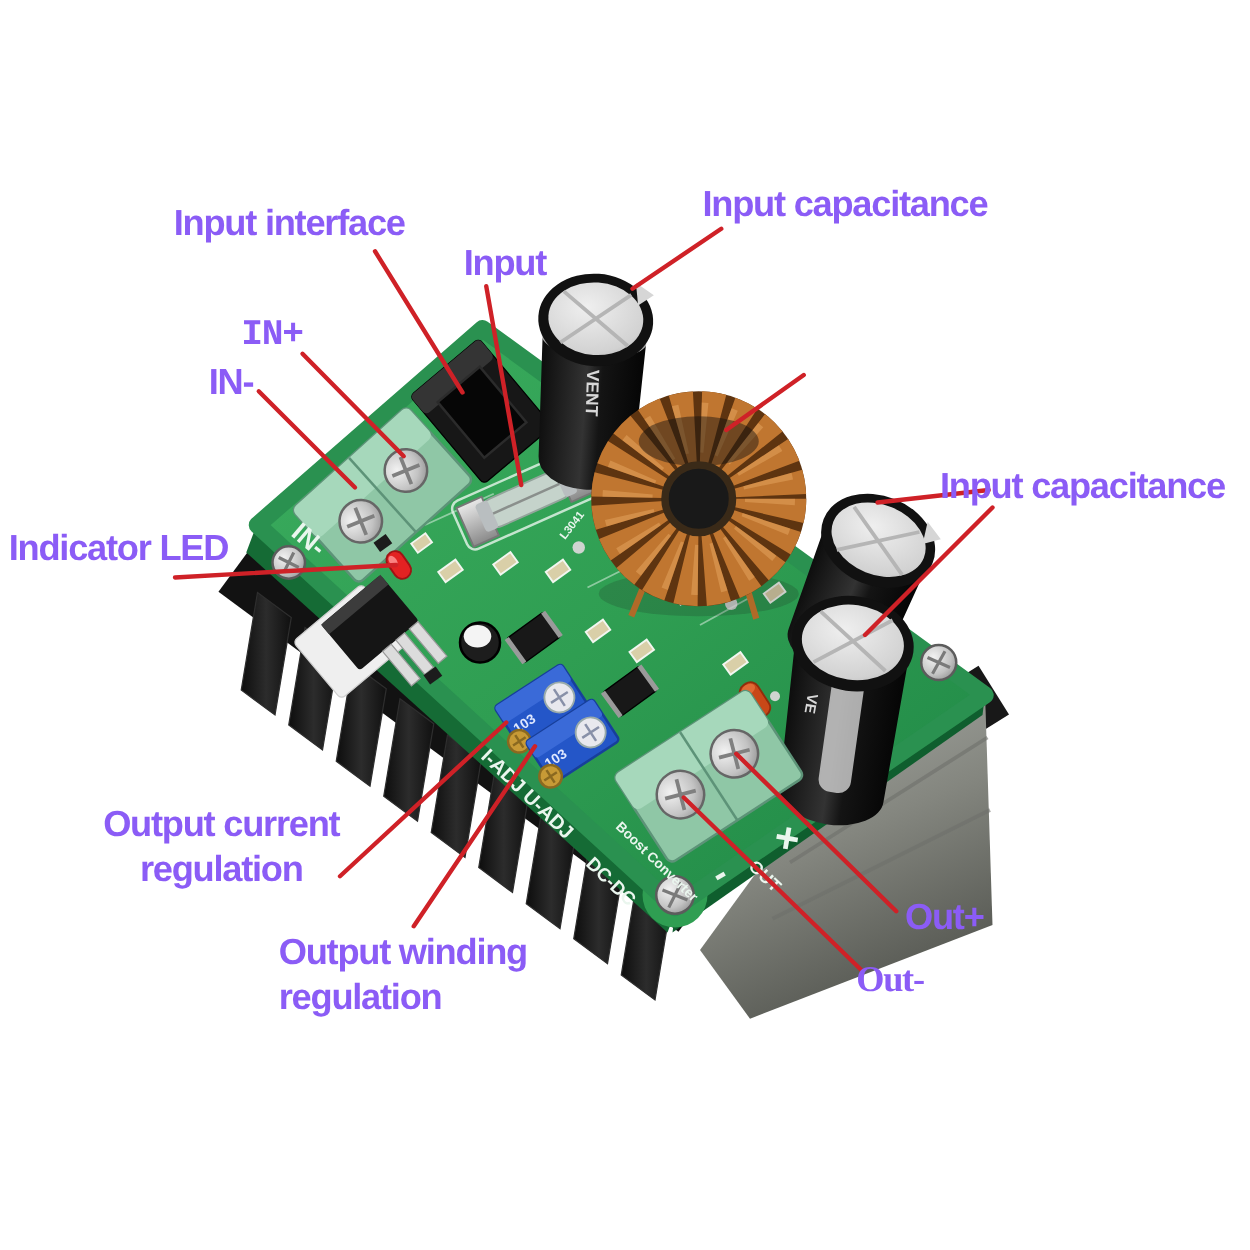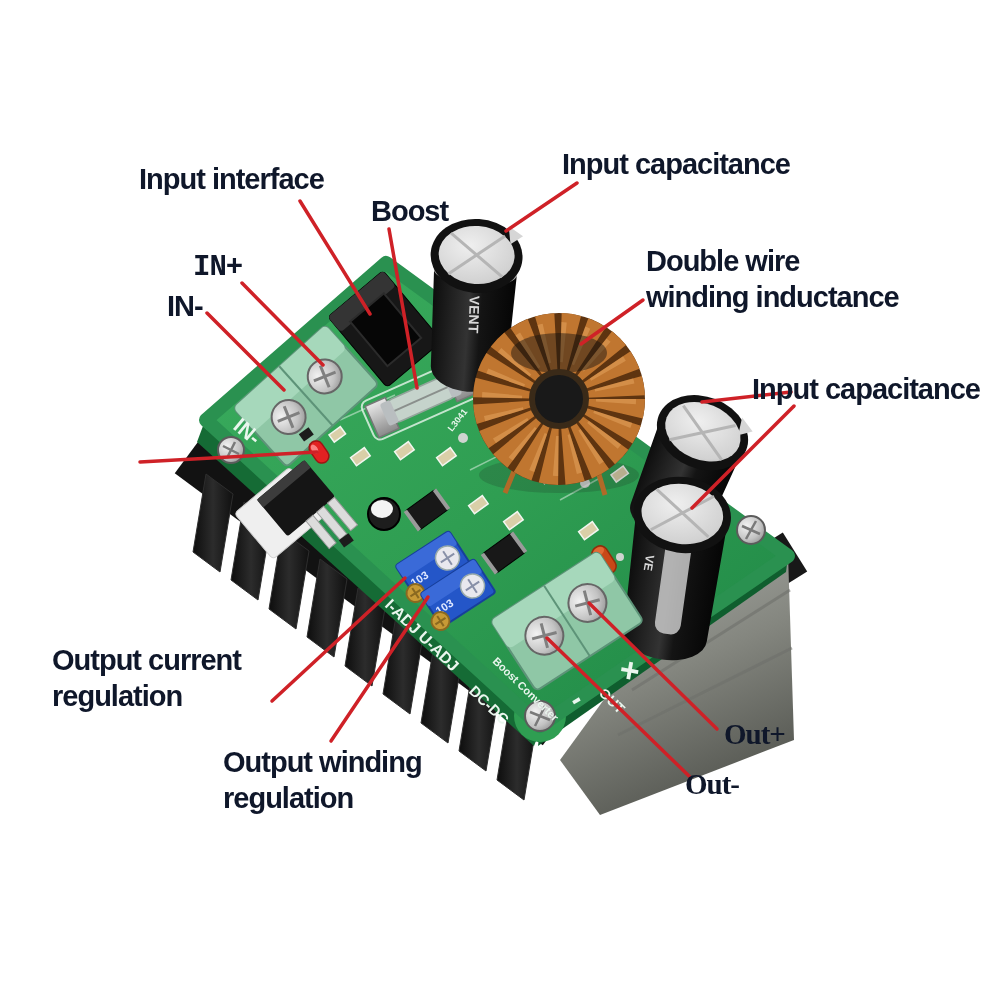--- a/index.html
+++ b/index.html
@@ -1,21 +1,21 @@
 <!DOCTYPE html>
 <html><head>
 <meta charset="utf-8">
 <style>
   html,body{margin:0;padding:0;background:#fff;}
   .stage{position:relative;width:1000px;height:1000px;background:#ffffff;overflow:hidden;
          font-family:"Liberation Sans",sans-serif;}
   .stage svg{position:absolute;left:0;top:0;}
   .label{position:absolute;font:700 29px/36px "Liberation Sans",sans-serif;
-         color:#0f172a;letter-spacing:-1px;white-space:pre-line;}
-  .center{}
+         color:#8b5cf6;letter-spacing:-1px;white-space:pre-line;}
+  .center{text-align:center;}
   .silk{font-family:"Liberation Sans",sans-serif;font-weight:700;fill:#eaf6ee;}
 </style>
 </head>
 <body>
 
 <div class="stage">
 
 <svg width="1000" height="1000" viewBox="0 0 1000 1000">
   <defs>
     <linearGradient id="pcbGrad" x1="0" y1="0" x2="1" y2="1">
@@ -262,27 +262,26 @@
     <line x1="794" y1="406" x2="692" y2="508"></line>
     <line x1="140" y1="462" x2="317" y2="452"></line>
     <line x1="272" y1="701" x2="405" y2="578"></line>
     <line x1="331" y1="741" x2="428" y2="597"></line>
     <line x1="717" y1="729" x2="589" y2="603"></line>
     <line x1="689" y1="776" x2="547" y2="638"></line>
   </g>
 </svg>
 
 <div class="label" style="left:139px;top:161px;">Input interface</div>
-<div class="label" style="left:371px;top:193px;">Boost</div>
+<div class="label" style="left:371px;top:193px;">Input</div>
 <div class="label" style="left:562px;top:146px;">Input capacitance</div>
 <div class="label" style="left:193px;top:250px;font-family:Liberation Mono, monospace;">IN+</div>
 <div class="label" style="left:167px;top:288px;">IN-</div>
-<div class="label" style="left:646px;top:243px;">Double wire
-winding inductance</div>
 <div class="label" style="left:752px;top:371px;">Input capacitance</div>
+<div class="label" style="left:7px;top:421px;">Indicator LED</div>
 <div class="label center" style="left:52px;top:642px;width:250px;">Output current
 regulation</div>
 <div class="label" style="left:223px;top:744px;">Output winding
 regulation</div>
-<div class="label" style="left:724px;top:716px;font-family:Liberation Serif, serif;">Out+</div>
+<div class="label" style="left:724px;top:716px;">Out+</div>
 <div class="label" style="left:685px;top:766px;font-family:Liberation Serif, serif;">Out-</div>
 
 </div>
 
 </body></html>

